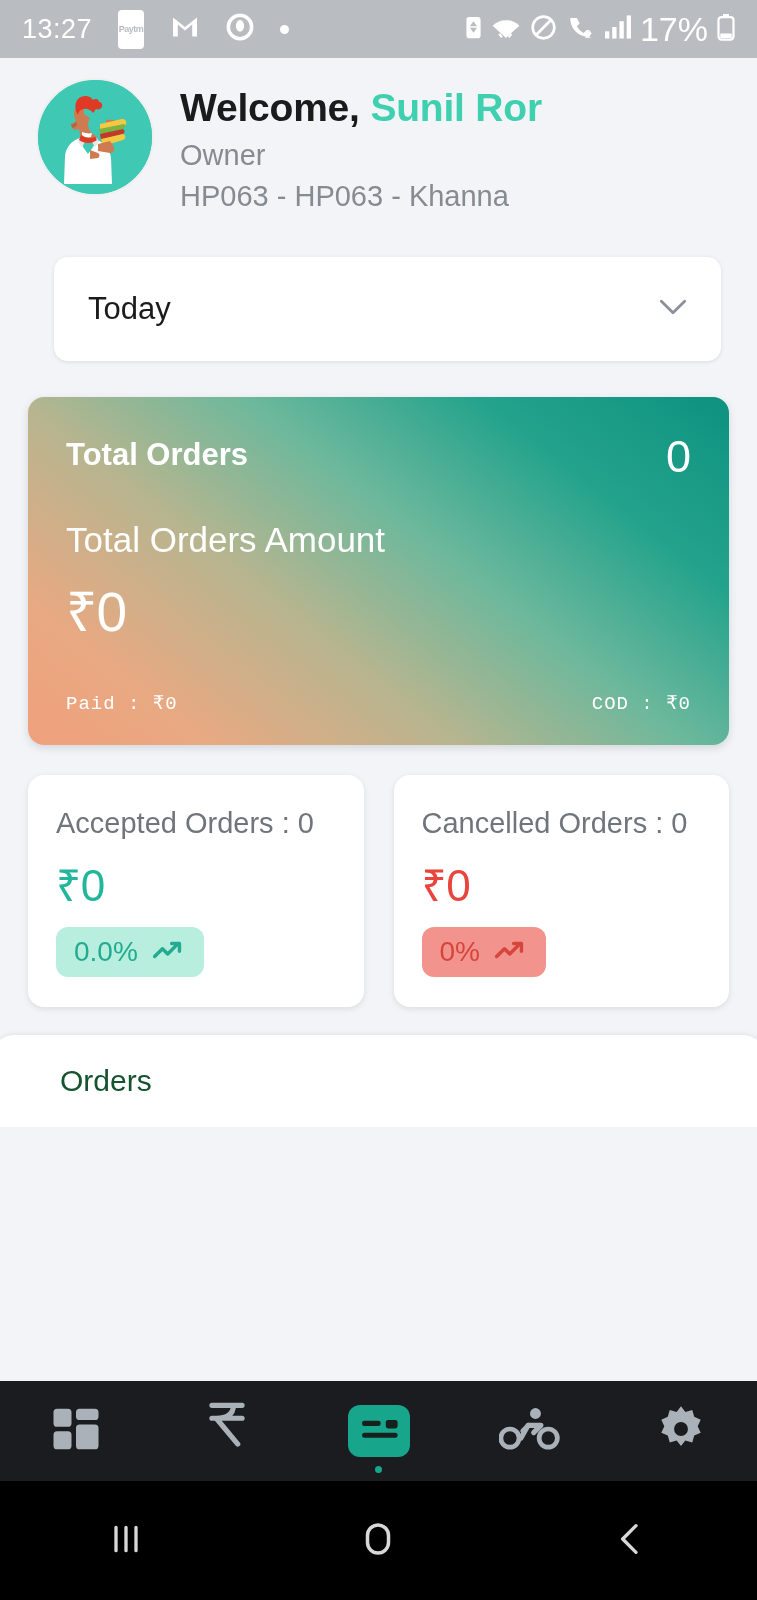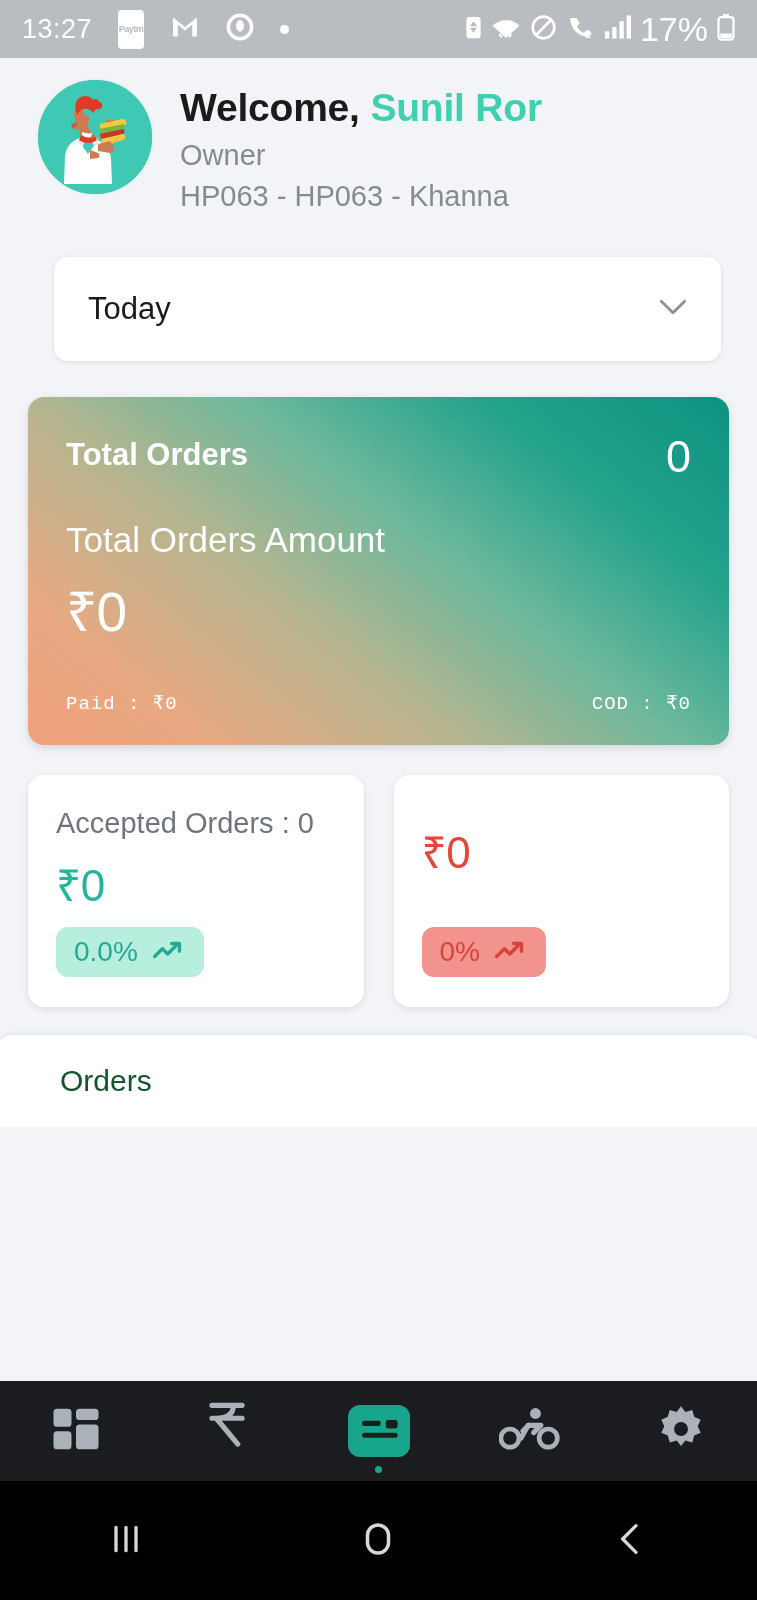--- a/index.html
+++ b/index.html
@@ -252,20 +252,21 @@
         <span>0.0%</span>
         <span>
           <svg width="34" height="22" viewBox="0 0 26 16">
               <path d="M2 13l6-6 4 4 8-8" fill="none" stroke="#23ab92" stroke-width="2.6" stroke-linecap="round" stroke-linejoin="round"></path>
               <path d="M15 3h6v6" fill="none" stroke="#23ab92" stroke-width="2.6" stroke-linecap="round" stroke-linejoin="round"></path>
             </svg>
         </span>
       </div>
     </div>
     <div class="stat">
+      <div class="stat-title">Cancelled Orders : 0</div>
       <div class="stat-amt red">₹0</div>
       <div class="badge red">
         <span>0%</span>
         <span>
           <svg width="34" height="22" viewBox="0 0 26 16">
               <path d="M2 13l6-6 4 4 8-8" fill="none" stroke="#d6453c" stroke-width="2.6" stroke-linecap="round" stroke-linejoin="round"></path>
               <path d="M15 3h6v6" fill="none" stroke="#d6453c" stroke-width="2.6" stroke-linecap="round" stroke-linejoin="round"></path>
             </svg>
         </span>
       </div>

